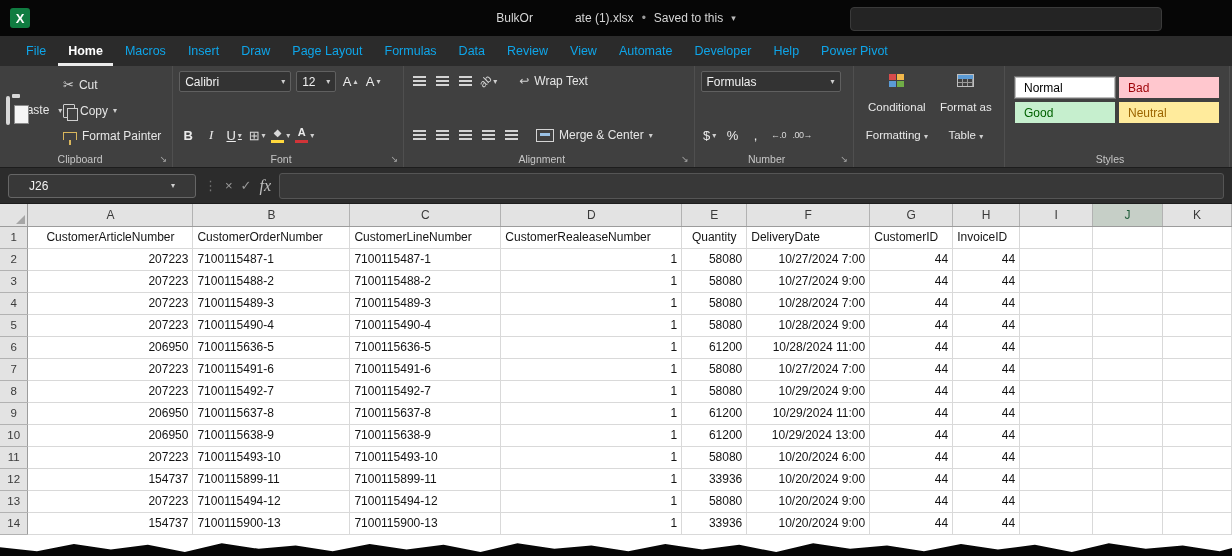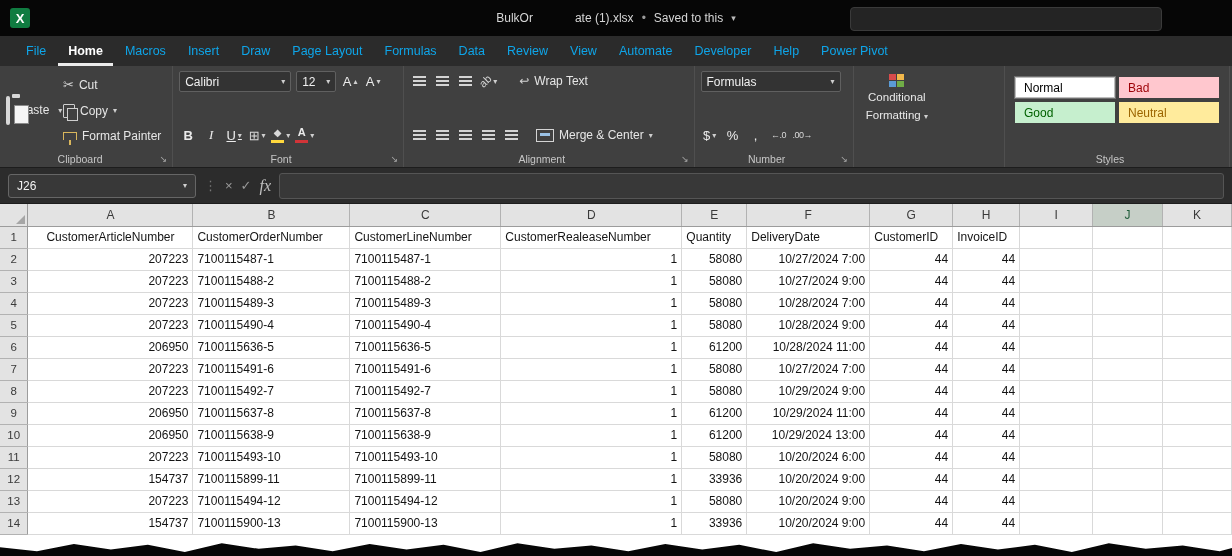--- a/index.html
+++ b/index.html
@@ -65,21 +65,21 @@
     background:repeating-linear-gradient(#d4d4d4 0 2px,transparent 2px 4px);}
   .rot-ab{display:inline-block;transform:rotate(-45deg);font-size:11px;color:#d4d4d4;}
   .ic-wrap{font-size:12px;color:#d4d4d4;}
   .ic-merge{width:16px;height:11px;border:1px solid #d4d4d4;position:relative;display:inline-block;}
   .ic-merge::after{content:"";position:absolute;left:3px;right:3px;top:3px;height:3px;background:#9bc2e6;}
 
   
   .decimal{font-size:9px;letter-spacing:-0.5px;color:#d9d9d9;}
 
   
-  .bigbtn{display:flex;flex-direction:column;align-items:center;gap:3px;padding:3px 6px;
+  .bigbtn{display:flex;flex-direction:column;align-items:center;gap:13px;padding:3px 6px;
     font-size:11.5px;line-height:1.3;color:#e8e8e8;text-align:center;cursor:default;}
   .ic-cf{display:grid;grid-template-columns:7px 7px;grid-template-rows:6px 6px;gap:1px;}
   .ic-cf i{display:block;}
   .ic-cf i:nth-child(1){background:#d84b4b;}
   .ic-cf i:nth-child(2){background:#f2b84b;}
   .ic-cf i:nth-child(3){background:#5b9bd5;}
   .ic-cf i:nth-child(4){background:#70ad47;}
   .ic-ft{width:17px;height:13px;border:1px solid #bfbfbf;box-sizing:border-box;
     background:
       linear-gradient(#5b9bd5 0 4px,transparent 4px),
@@ -89,21 +89,21 @@
   
   .styles-group{flex:1;}
   .styles-gallery{display:grid;grid-template-columns:100px 100px;grid-auto-rows:21px;gap:4px;margin:6px 4px;}
   .style-chip{display:flex;align-items:center;padding:0 8px;font-size:12px;border:1px solid transparent;cursor:default;}
   .style-chip.selected{border:1px solid #bdbdbd;box-shadow:0 0 0 1px #6e6e6e;}
 
   
   .formulabar{height:36px;background:#2c2c2c;display:flex;align-items:center;padding:0 8px;gap:8px;
     border-bottom:1px solid #1d1d1d;box-sizing:border-box;}
   .namebox{width:188px;height:24px;background:#383838;border:1px solid #666;border-radius:3px;
-    display:flex;align-items:center;padding:0 8px;color:#f2f2f2;font-size:12px;box-sizing:border-box;}
+    display:flex;align-items:center;padding:0 20px;color:#f2f2f2;font-size:12px;box-sizing:border-box;}
   .namebox .chev{margin-left:auto;}
   .fsep{color:#777;font-size:13px;}
   .fico{color:#9a9a9a;font-size:13px;cursor:default;}
   .fx{font-style:italic;font-family:"Liberation Serif",serif;color:#c0c0c0;font-size:16px;}
   .formula-input{flex:1;height:24px;background:#383838;border:1px solid #555;border-radius:3px;}
 
   
   .gridwrap{position:relative;height:352px;background:#fff;overflow:hidden;}
   .gridwrap table{border-collapse:collapse;table-layout:fixed;font-size:12px;color:#141414;}
   .gridwrap tr{height:22px;}
@@ -304,20 +304,25 @@
     <div class="rgroup" style="width:152px">
       <div class="bigbtn">
         <span class="ic-cf">
             <i></i>
             <i></i>
             <i></i>
             <i></i>
           </span>
         <span>Conditional</span>
         <span><span>Formatting</span> <span class="chev">▾</span></span>
+      </div>
+      <div class="bigbtn">
+        <span class="ic-ft"></span>
+        <span>Format as</span>
+        <span><span>Table</span> <span class="chev">▾</span></span>
       </div>
     </div>
 
     <div class="rgroup styles-group">
       <div class="styles-gallery">
           <div class="style-chip selected" style="background: rgb(255, 255, 255); color: rgb(0, 0, 0);">Normal</div>
           <div class="style-chip" style="background: rgb(255, 199, 206); color: rgb(156, 0, 6);">Bad</div>
           <div class="style-chip" style="background: rgb(198, 239, 206); color: rgb(0, 97, 0);">Good</div>
           <div class="style-chip" style="background: rgb(255, 235, 156); color: rgb(156, 101, 0);">Neutral</div>
         </div>
@@ -370,21 +375,21 @@
             <th class="col-hdr">I</th>
             <th class="col-hdr sel">J</th>
             <th class="col-hdr">K</th>
           </tr>
           <tr>
             <th class="row-hdr">1</th>
             <td class="cell" style="text-align:center">CustomerArticleNumber</td>
             <td class="cell" style="text-align:left">CustomerOrderNumber</td>
             <td class="cell" style="text-align:left">CustomerLineNumber</td>
             <td class="cell" style="text-align:left">CustomerRealeaseNumber</td>
-            <td class="cell" style="text-align:left">Quantity</td>
+            <td class="cell" style="text-align:center">Quantity</td>
             <td class="cell" style="text-align:left">DeliveryDate</td>
             <td class="cell" style="text-align:left">CustomerID</td>
             <td class="cell" style="text-align:left">InvoiceID</td>
             <td class="cell" style="text-align:left"></td>
             <td class="cell" style="text-align:left"></td>
             <td class="cell" style="text-align:left"></td>
           </tr>
           <tr>
             <th class="row-hdr">2</th>
             <td class="cell" style="text-align:right">207223</td>

